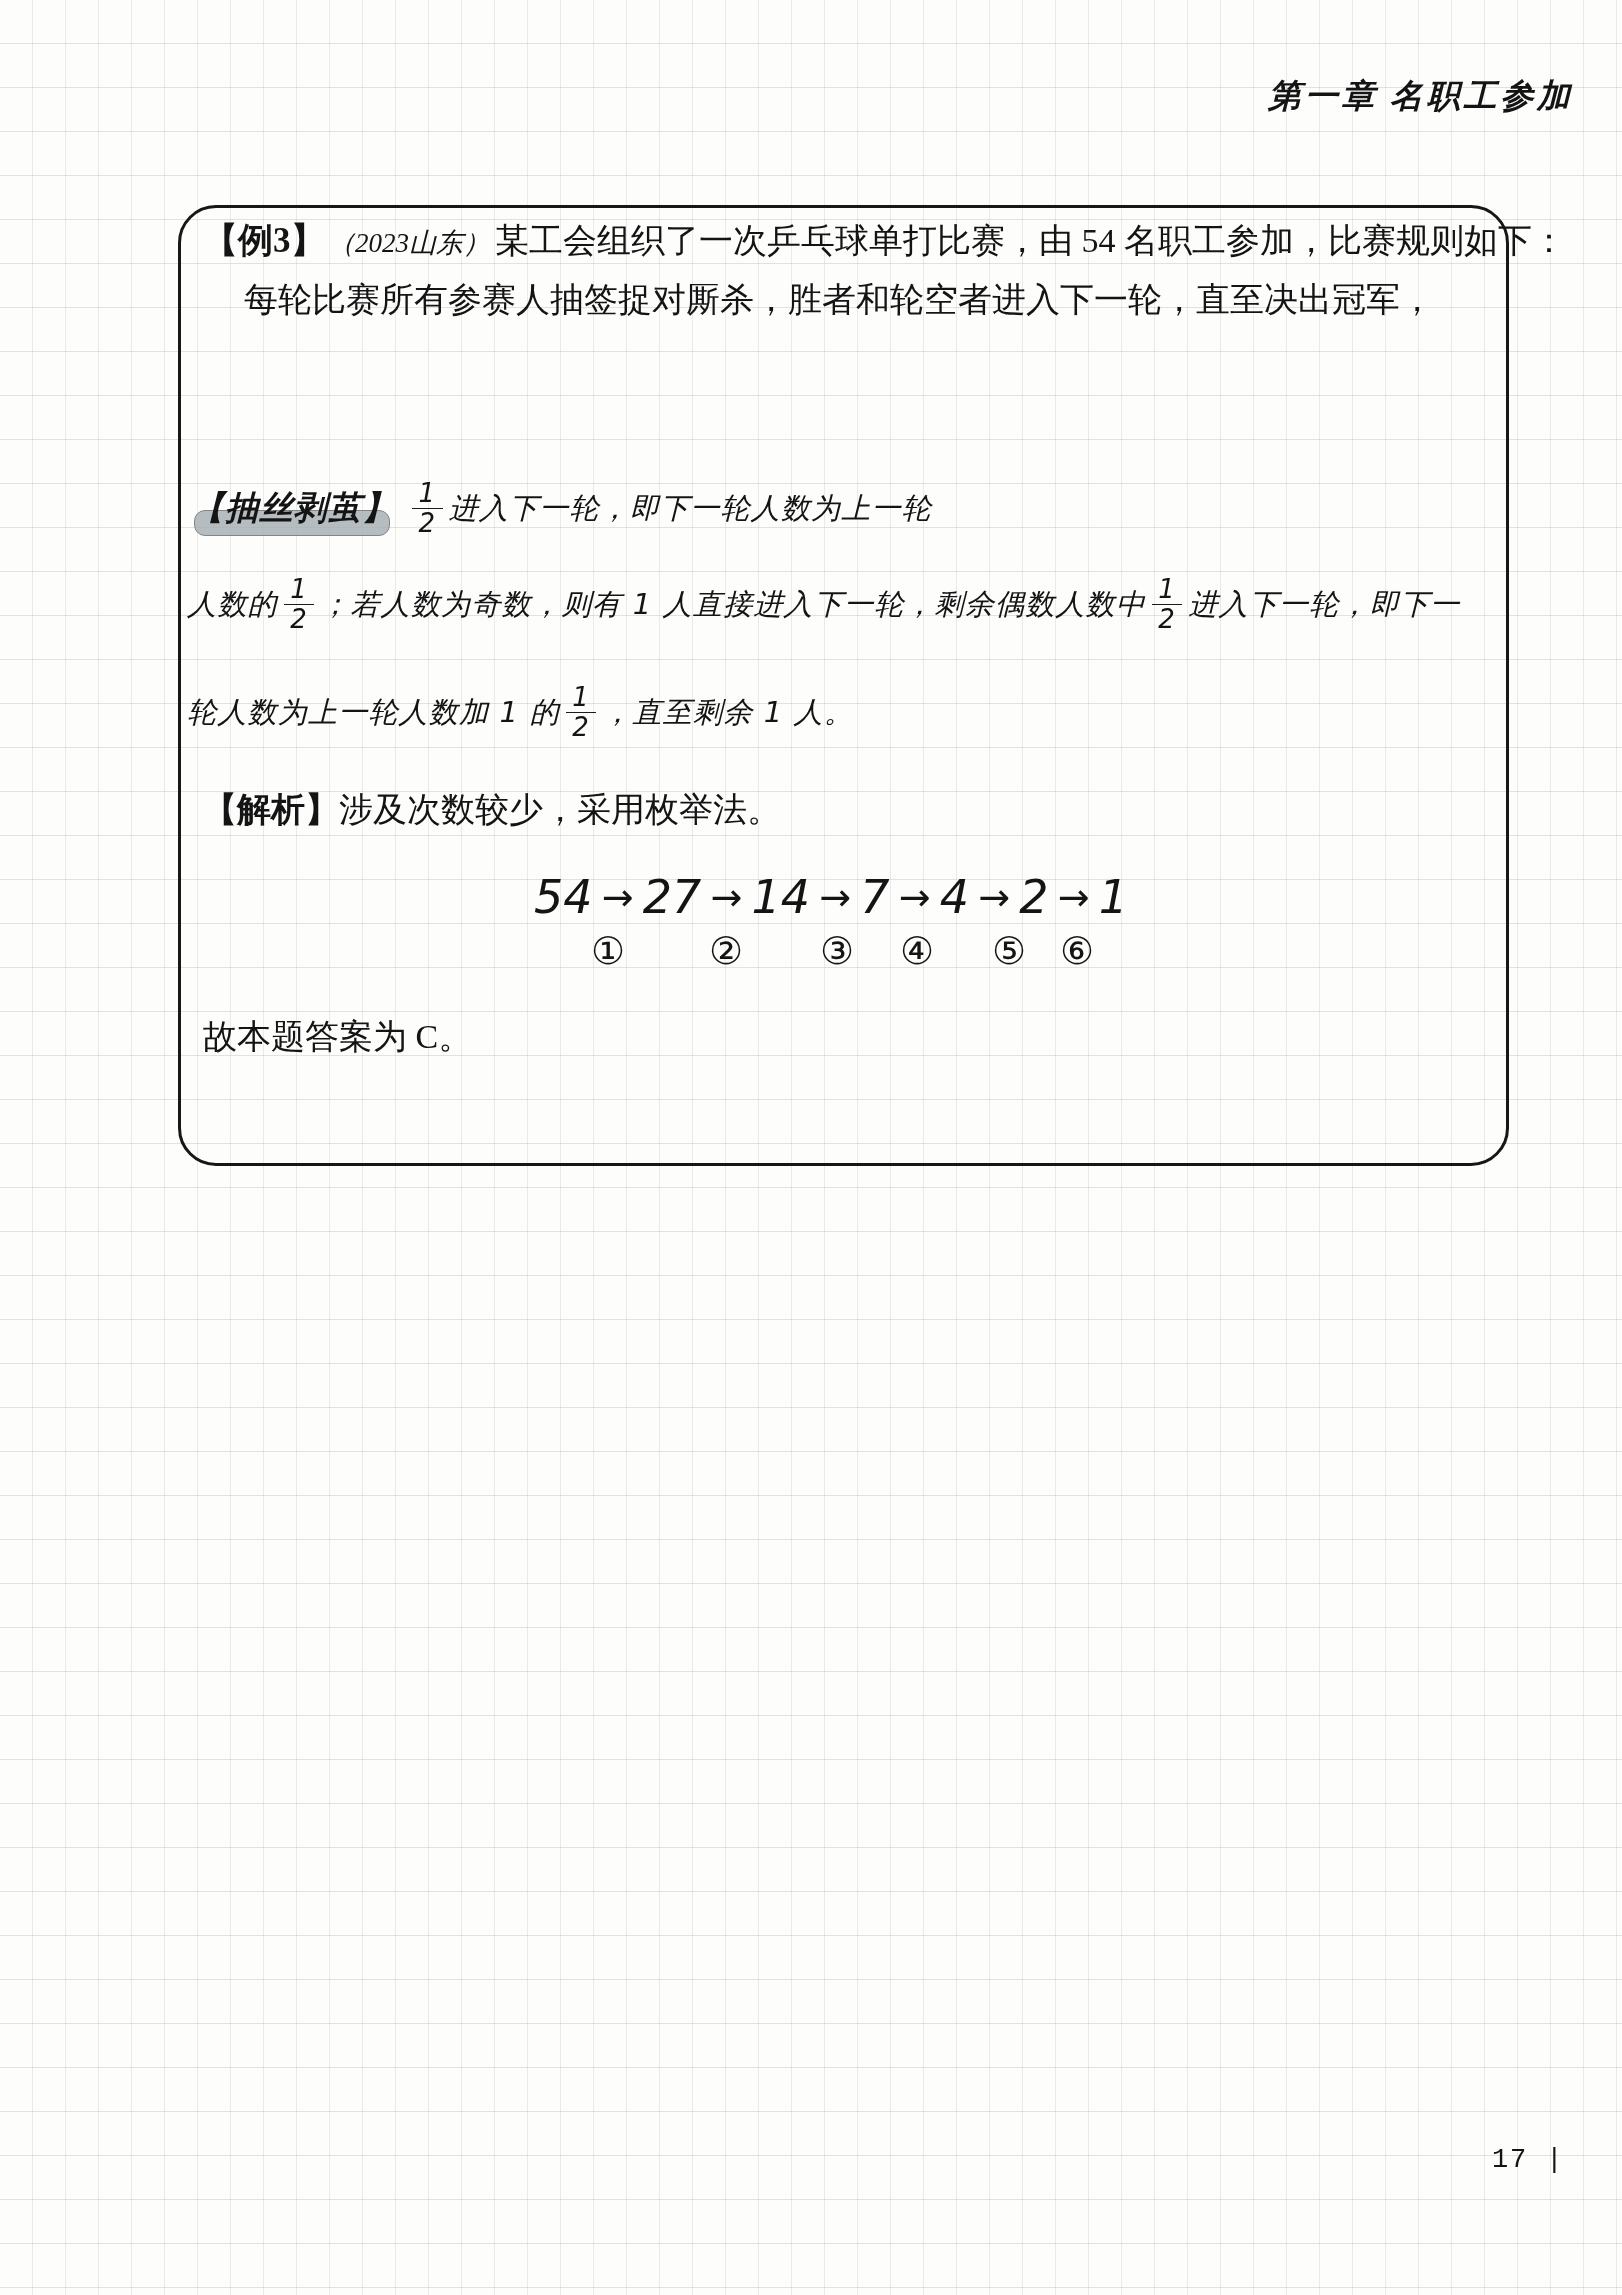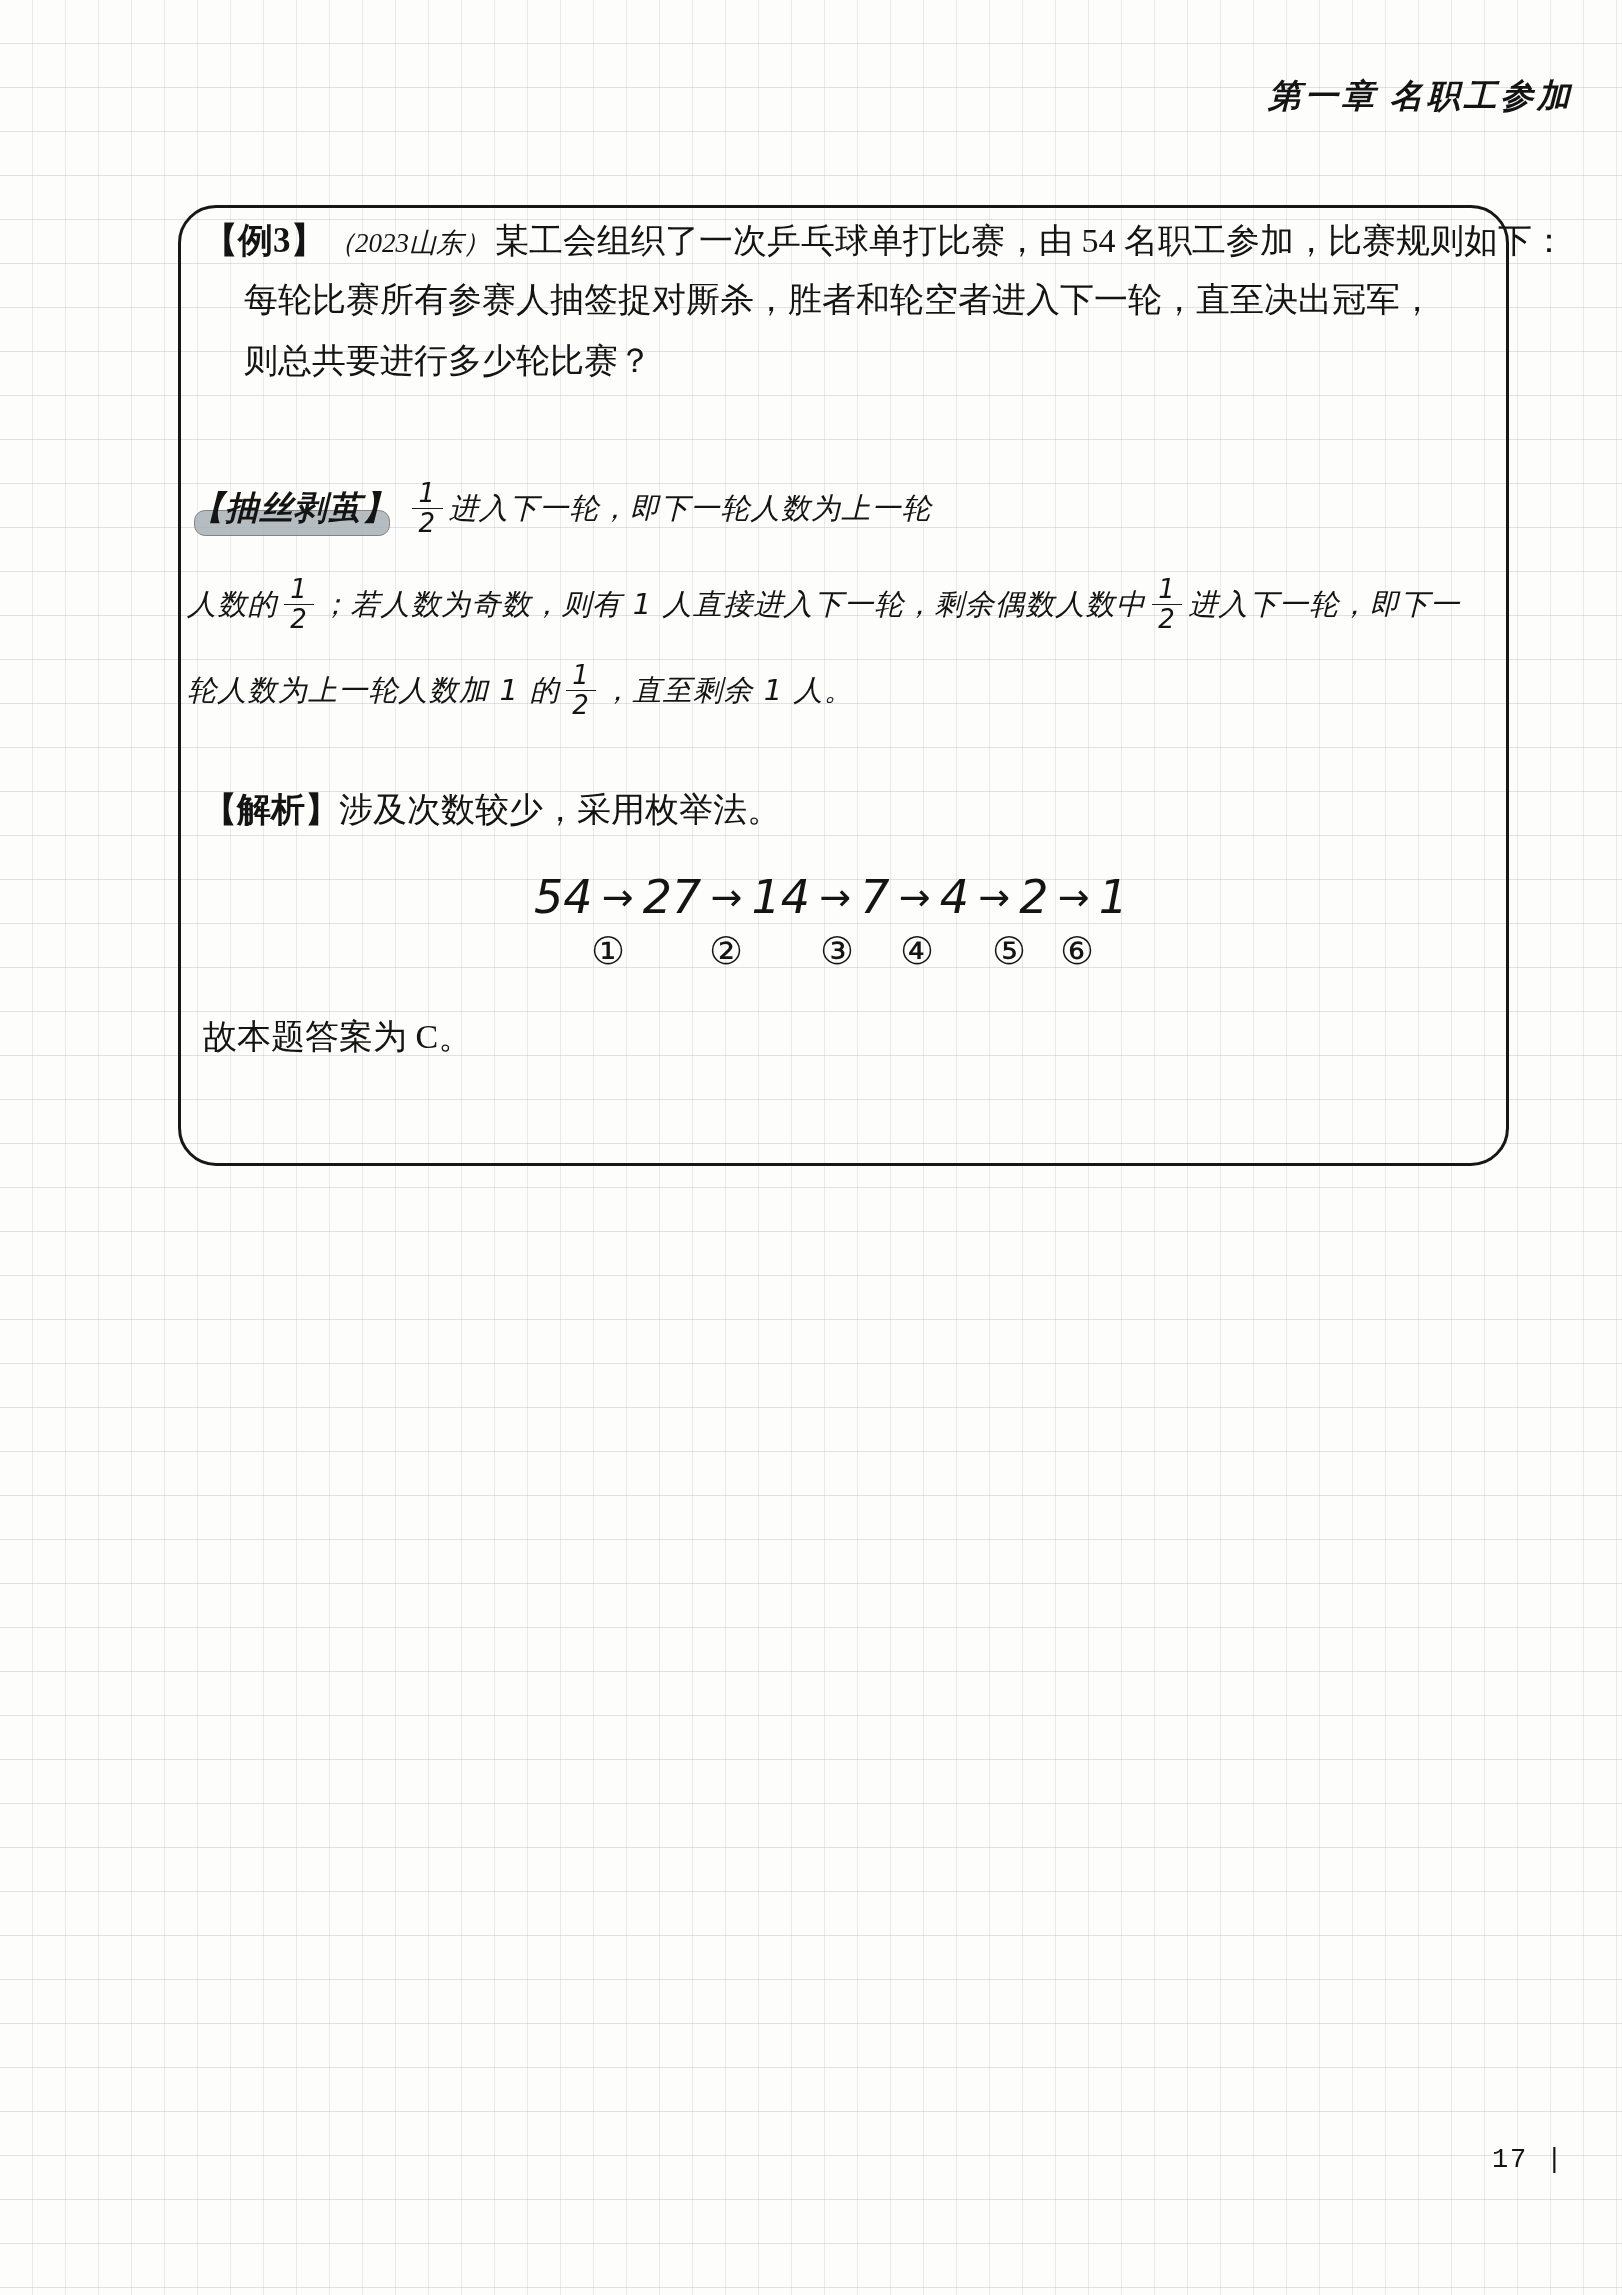--- a/index.html
+++ b/index.html
@@ -35,21 +35,21 @@
   .option { position:absolute; white-space:nowrap; }
   .opt-a { left:111px; } .opt-b { left:452px; } .opt-c { left:734px; } .opt-d { left:990px; }
 
   .hw-line {
     position:absolute; display:flex; align-items:center; height:93px;
     font-style:italic; font-family:"DejaVu Sans","Liberation Sans",sans-serif;
     font-size:29px; letter-spacing:1.2px; white-space:nowrap;
   }
   .hw1 { left:10px; top:254px; }
   .hw2 { left:6.2px; top:350px; }
-  .hw3 { left:6.2px; top:436px;text-align:center; }
+  .hw3 { left:6.2px; top:458px;text-align:center; }
 
   .analysis-label {
     position:relative; font-family:"Liberation Serif","DejaVu Serif",serif;
     font-weight:bold; font-style:italic; font-size:33px; margin-right:10px;
   }
   .analysis-label .hl {
     position:absolute; left:2.5px; right:6.2px; bottom:-5px; height:54%;
     background:#a7b0b5; opacity:0.82; border:1.9px solid #646d72; border-radius:11px;
   }
   .analysis-label .lbl { position:relative; z-index:1;margin-top:44px; }
@@ -88,21 +88,20 @@
 <body>
 
 <div class="chapter-header">第一章  名职工参加</div>
 
 <div class="problem-box">
 
   <div class="stem-line line1">
     <span class="ex-label">【例3】</span><span class="source">（2023山东）</span><span>某工会组织了一次乒乓球单打比赛，由 54 名职工参加，比赛规则如下：</span>
   </div>
   <div class="stem-line line2">每轮比赛所有参赛人抽签捉对厮杀，胜者和轮空者进入下一轮，直至决出冠军，</div>
-  <div class="stem-line line3">则总共要进行多少轮比赛？</div>
 
 
   <div class="hw-line hw1">
     <span class="analysis-label"><span class="hl"></span><span class="lbl">【抽丝剥茧】</span></span>
     <span class="frac">
         <span class="num">1</span>
         <span class="den">2</span>
       </span>
     <span>进入下一轮，即下一轮人数为上一轮</span>
   </div>

